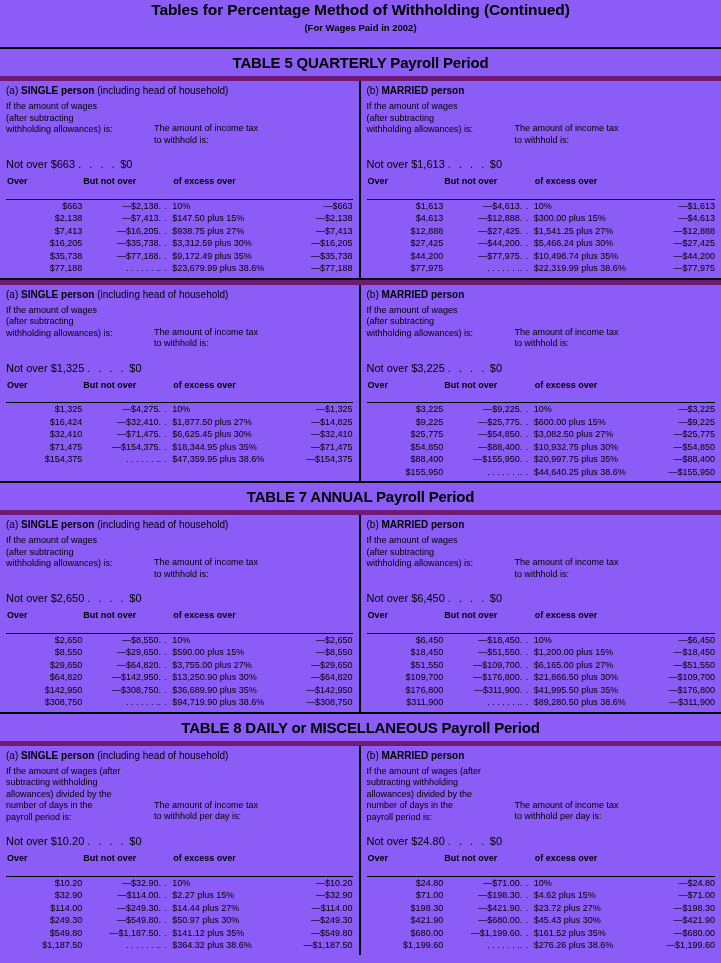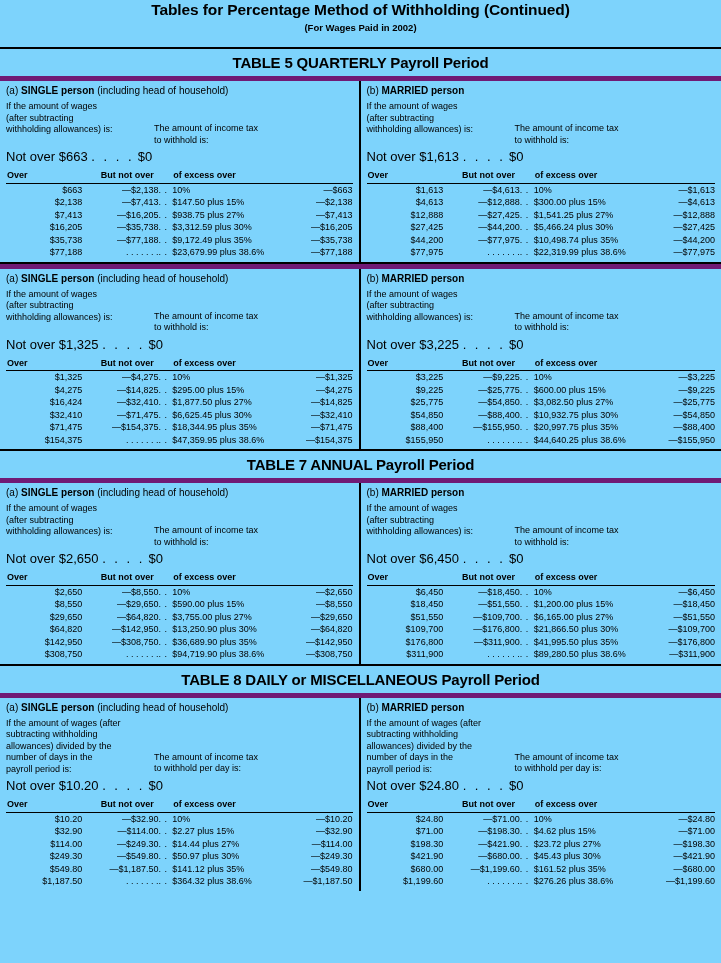--- a/index.html
+++ b/index.html
@@ -7,21 +7,21 @@
     margin: 0; padding: 0;
     background: #ffffff;
     font-family: "Liberation Sans", sans-serif;
     color: #000;
   }
   .page {
     width: 721px;
     height: 963px;
     position: relative;
     overflow: hidden;
-    background: #7dd3fc;
+    background: #8b5cf6;
   }
   .doc-title {
     text-align: center;
     font-size: 15.5px;
     font-weight: bold;
     padding-top: 1px;
     letter-spacing: -0.1px;
   }
   .doc-sub {
     text-align: center;
@@ -62,46 +62,46 @@
   .intro {
     display: flex;
     font-size: 9px;
     line-height: 11.5px;
     min-height: 40px;
   }
   .intro .c1 { width: 148px; }
   .intro .c2 { flex: 1; padding-top: 22px;}
   .intro.tall .c2 { padding-top: 34px; }
   .notover {
-    font-size: 13px;
-    margin-top: 3px;
+    font-size: 11px;
+    margin-top: 12px;
     margin-bottom: 5px;
     white-space: nowrap;
   }
   .notover .dots { letter-spacing: 2.5px; }
   table.rates {
     width: 100%;
     border-collapse: collapse;
     font-size: 9px;
   }
   table.rates th {
     font-weight: bold;
     text-align: left;
     font-size: 9px;
-    padding-bottom: 2px;
+    padding-bottom: 12px;
     white-space: nowrap;
   }
   table.rates td {
     padding: 0;
     white-space: nowrap;
     font-size: 9px;
     line-height: 12.5px;
   }
   .hdr-row th.over { text-align: left; width: 22%; }
-  .hdr-row th.butnot { text-align: center; width: 26%; }
+  .hdr-row th.butnot { text-align: left; width: 26%; }
   .hdr-row th.excess { text-align: left; margin-top: 25px; }
   .cell-over { text-align: right; padding-right: 6px; width: 20%; }
   .cell-butnot { text-align: right; padding-right: 2px; width: 22%; }
   .cell-dots { width: 14px; text-align: left; letter-spacing: 0.5px;}
   .cell-amount { text-align: left; padding-left: 2px; }
   .cell-excess { text-align: right; }
   .hdr-underline td { border-bottom: 1px solid #000; height: 1px; padding: 0; }
 </style>
 </head>
 <body>
@@ -288,27 +288,20 @@
               </thead>
               <tbody>
                 <tr>
                   <td class="cell-over">$1,325</td>
                   <td class="cell-butnot">—$4,275</td>
                   <td class="cell-dots">. .</td>
                   <td class="cell-amount">10%</td>
                   <td class="cell-excess">—$1,325</td>
                 </tr>
                 <tr>
-                  <td class="cell-over">$4,275</td>
-                  <td class="cell-butnot">—$14,825</td>
-                  <td class="cell-dots">. .</td>
-                  <td class="cell-amount">$295.00 plus 15%</td>
-                  <td class="cell-excess">—$4,275</td>
-                </tr>
-                <tr>
                   <td class="cell-over">$16,424</td>
                   <td class="cell-butnot">—$32,410</td>
                   <td class="cell-dots">. .</td>
                   <td class="cell-amount">$1,877.50 plus 27%</td>
                   <td class="cell-excess">—$14,825</td>
                 </tr>
                 <tr>
                   <td class="cell-over">$32,410</td>
                   <td class="cell-butnot">—$71,475</td>
                   <td class="cell-dots">. .</td>

